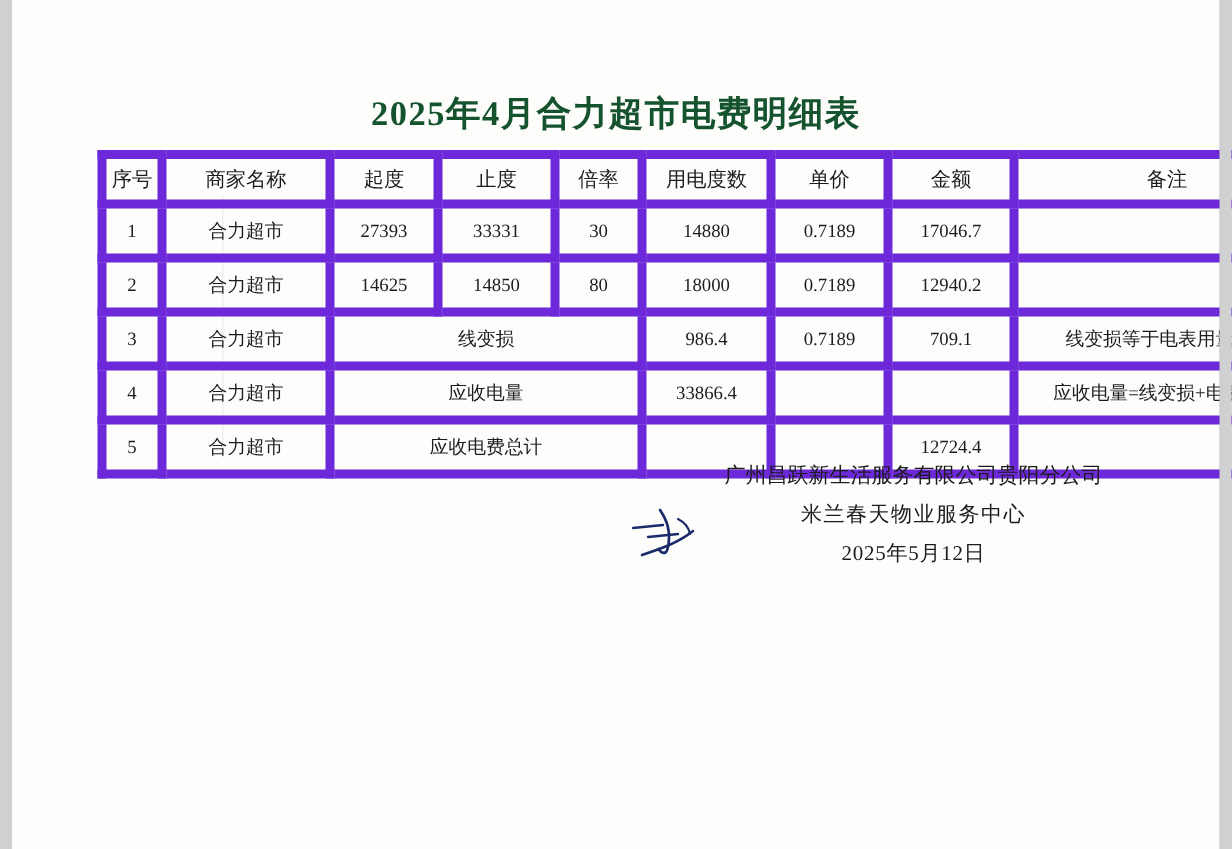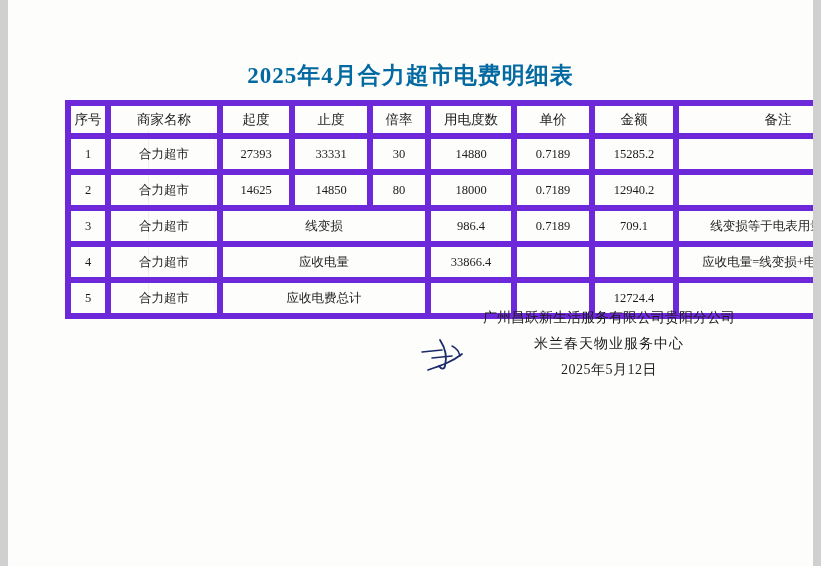--- a/index.html
+++ b/index.html
@@ -23,21 +23,21 @@
     box-shadow: 0 0 0 1px #c9c9c9;
   }
   #doc-title {
     position: absolute;
     left: 0;
     top: 60px;
     width: 805px;
     text-align: center;
     font-size: 23px;
     font-weight: bold;
-    color: #0369a1;
+    color: #14532d;
     letter-spacing: 1px;
     font-family: "Liberation Serif", serif;
   }
   table.bill {
     position: absolute;
     left: 57px;
     top: 100px;
     width: 712px;
     border-collapse: collapse;
     table-layout: fixed;
@@ -150,21 +150,21 @@
     </thead>
     <tbody>
       <tr>
         <td>1</td>
         <td>合力超市</td>
         <td>27393</td>
         <td>33331</td>
         <td>30</td>
         <td>14880</td>
         <td>0.7189</td>
-        <td>15285.2</td>
+        <td>17046.7</td>
         <td class="note"></td>
       </tr>
       <tr>
         <td>2</td>
         <td>合力超市</td>
         <td>14625</td>
         <td>14850</td>
         <td>80</td>
         <td>18000</td>
         <td>0.7189</td>

